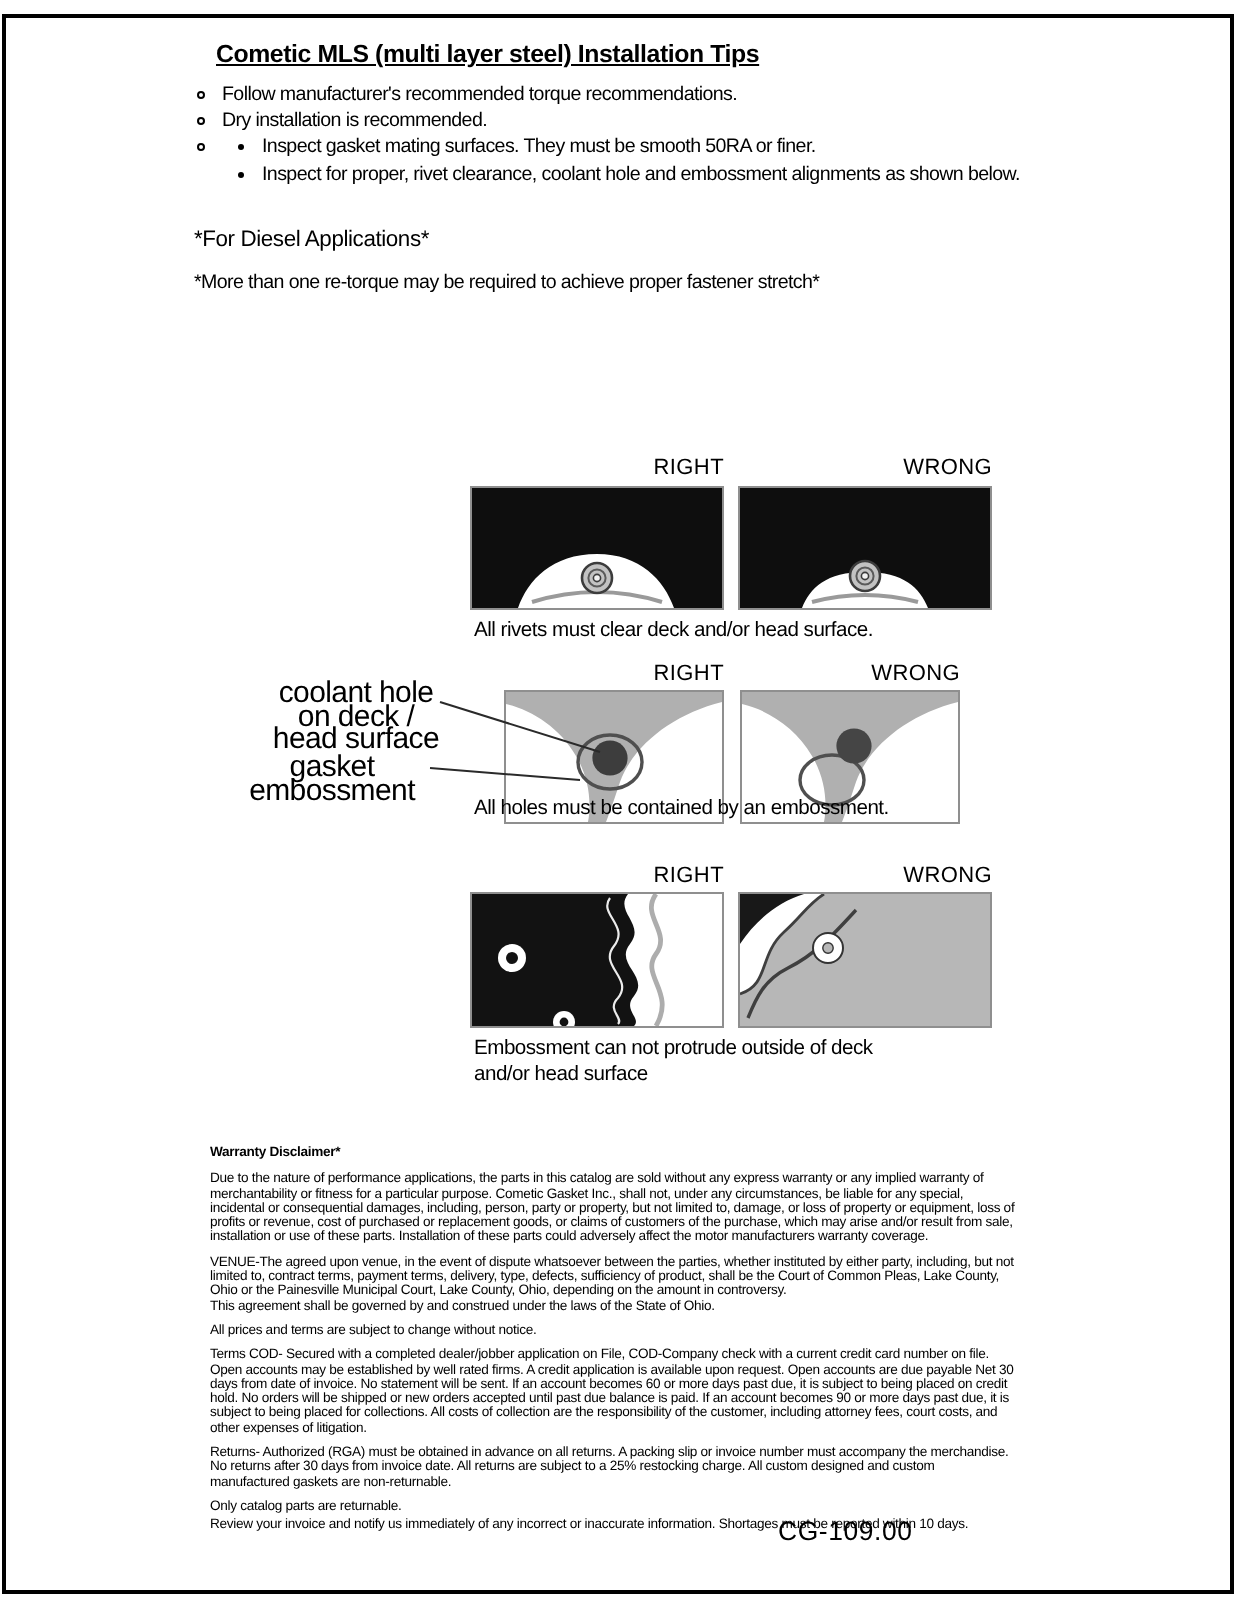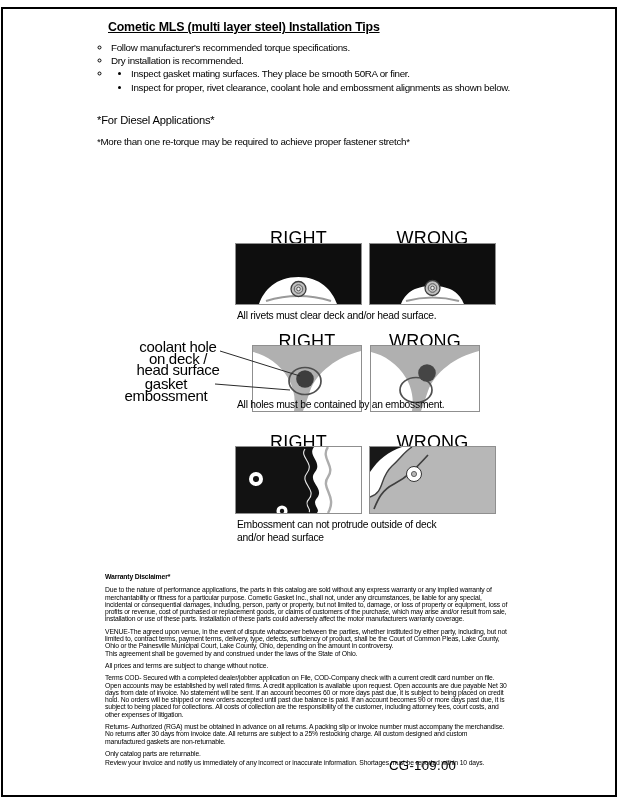--- a/index.html
+++ b/index.html
@@ -10,46 +10,46 @@
   .title { position:absolute; left:108px; top:20px; font-size:12.4px; font-weight:bold;
            text-decoration:underline; letter-spacing:-0.2px; }
   .tips { position:absolute; left:101px; top:41px; width:424px; font-size:9.8px;
           line-height:13.2px; letter-spacing:-0.3px; list-style:circle; padding-left:10px; }
   .subtips { list-style:disc; padding-left:14px; margin-left:6px; }
   .diesel { position:absolute; left:97px; top:114px; width:440px; font-size:9.8px;
             line-height:13px; letter-spacing:-0.3px; }
   .diesel h2 { font-size:11.2px; font-weight:normal; letter-spacing:-0.2px; margin:0 0 8px 0; }
   .pre { white-space:pre-line; margin:0 0 9px 0; }
   .note { margin:4px 0 0 0; }
-  .fig-label { position:absolute; font-size:18px; text-align:center; letter-spacing:0.2px; }
+  .fig-label { position:absolute; font-size:11px; text-align:right; letter-spacing:0.2px; }
   .panel { position:absolute; border:1px solid #8f8f8f; background:#fff; }
   .panel svg { display:block; }
   .caption { position:absolute; font-size:10.3px; letter-spacing:-0.25px; line-height:12.5px; }
   .callout { position:absolute; font-size:15px; letter-spacing:-0.3px; line-height:11.5px; text-align:center; }
   .connectors { position:absolute; left:0; top:0; width:618px; height:800px; pointer-events:none; }
   .legal { position:absolute; left:105px; top:573px; width:403px; font-size:6.8px;
            line-height:7.3px; letter-spacing:-0.15px; }
   .legal h3 { font-size:6.8px; font-weight:bold; margin:0 0 6px 0; }
   .legal p { margin:0 0 5px 0; }
   .legal .pre2 { white-space:pre-line; }
   .footer { position:absolute; left:389px; top:758px; font-size:13.2px; letter-spacing:0.3px; }
 </style>
 </head>
 <body>
 
 <div class="frame"></div>
 
 <h1 class="title">Cometic MLS (multi layer steel) Installation Tips</h1>
 
 <ul class="tips">
-  <li>Follow manufacturer's recommended torque specifications.</li>
+  <li>Follow manufacturer's recommended torque recommendations.</li>
   <li>Dry installation is recommended.</li>
   <li>
     <ul class="subtips">
-      <li>Inspect gasket mating surfaces.  They place be smooth 50RA or finer.</li>
+      <li>Inspect gasket mating surfaces.  They must be smooth 50RA or finer.</li>
       <li>Inspect for proper, rivet clearance, coolant hole and embossment alignments as shown below.</li>
     </ul>
   </li>
 </ul>
 
 <section class="diesel">
   <h2>*For Diesel Applications*</h2>
   <p class="note">*More than one re-torque may be required to achieve proper fastener stretch*</p>
 </section>
 

